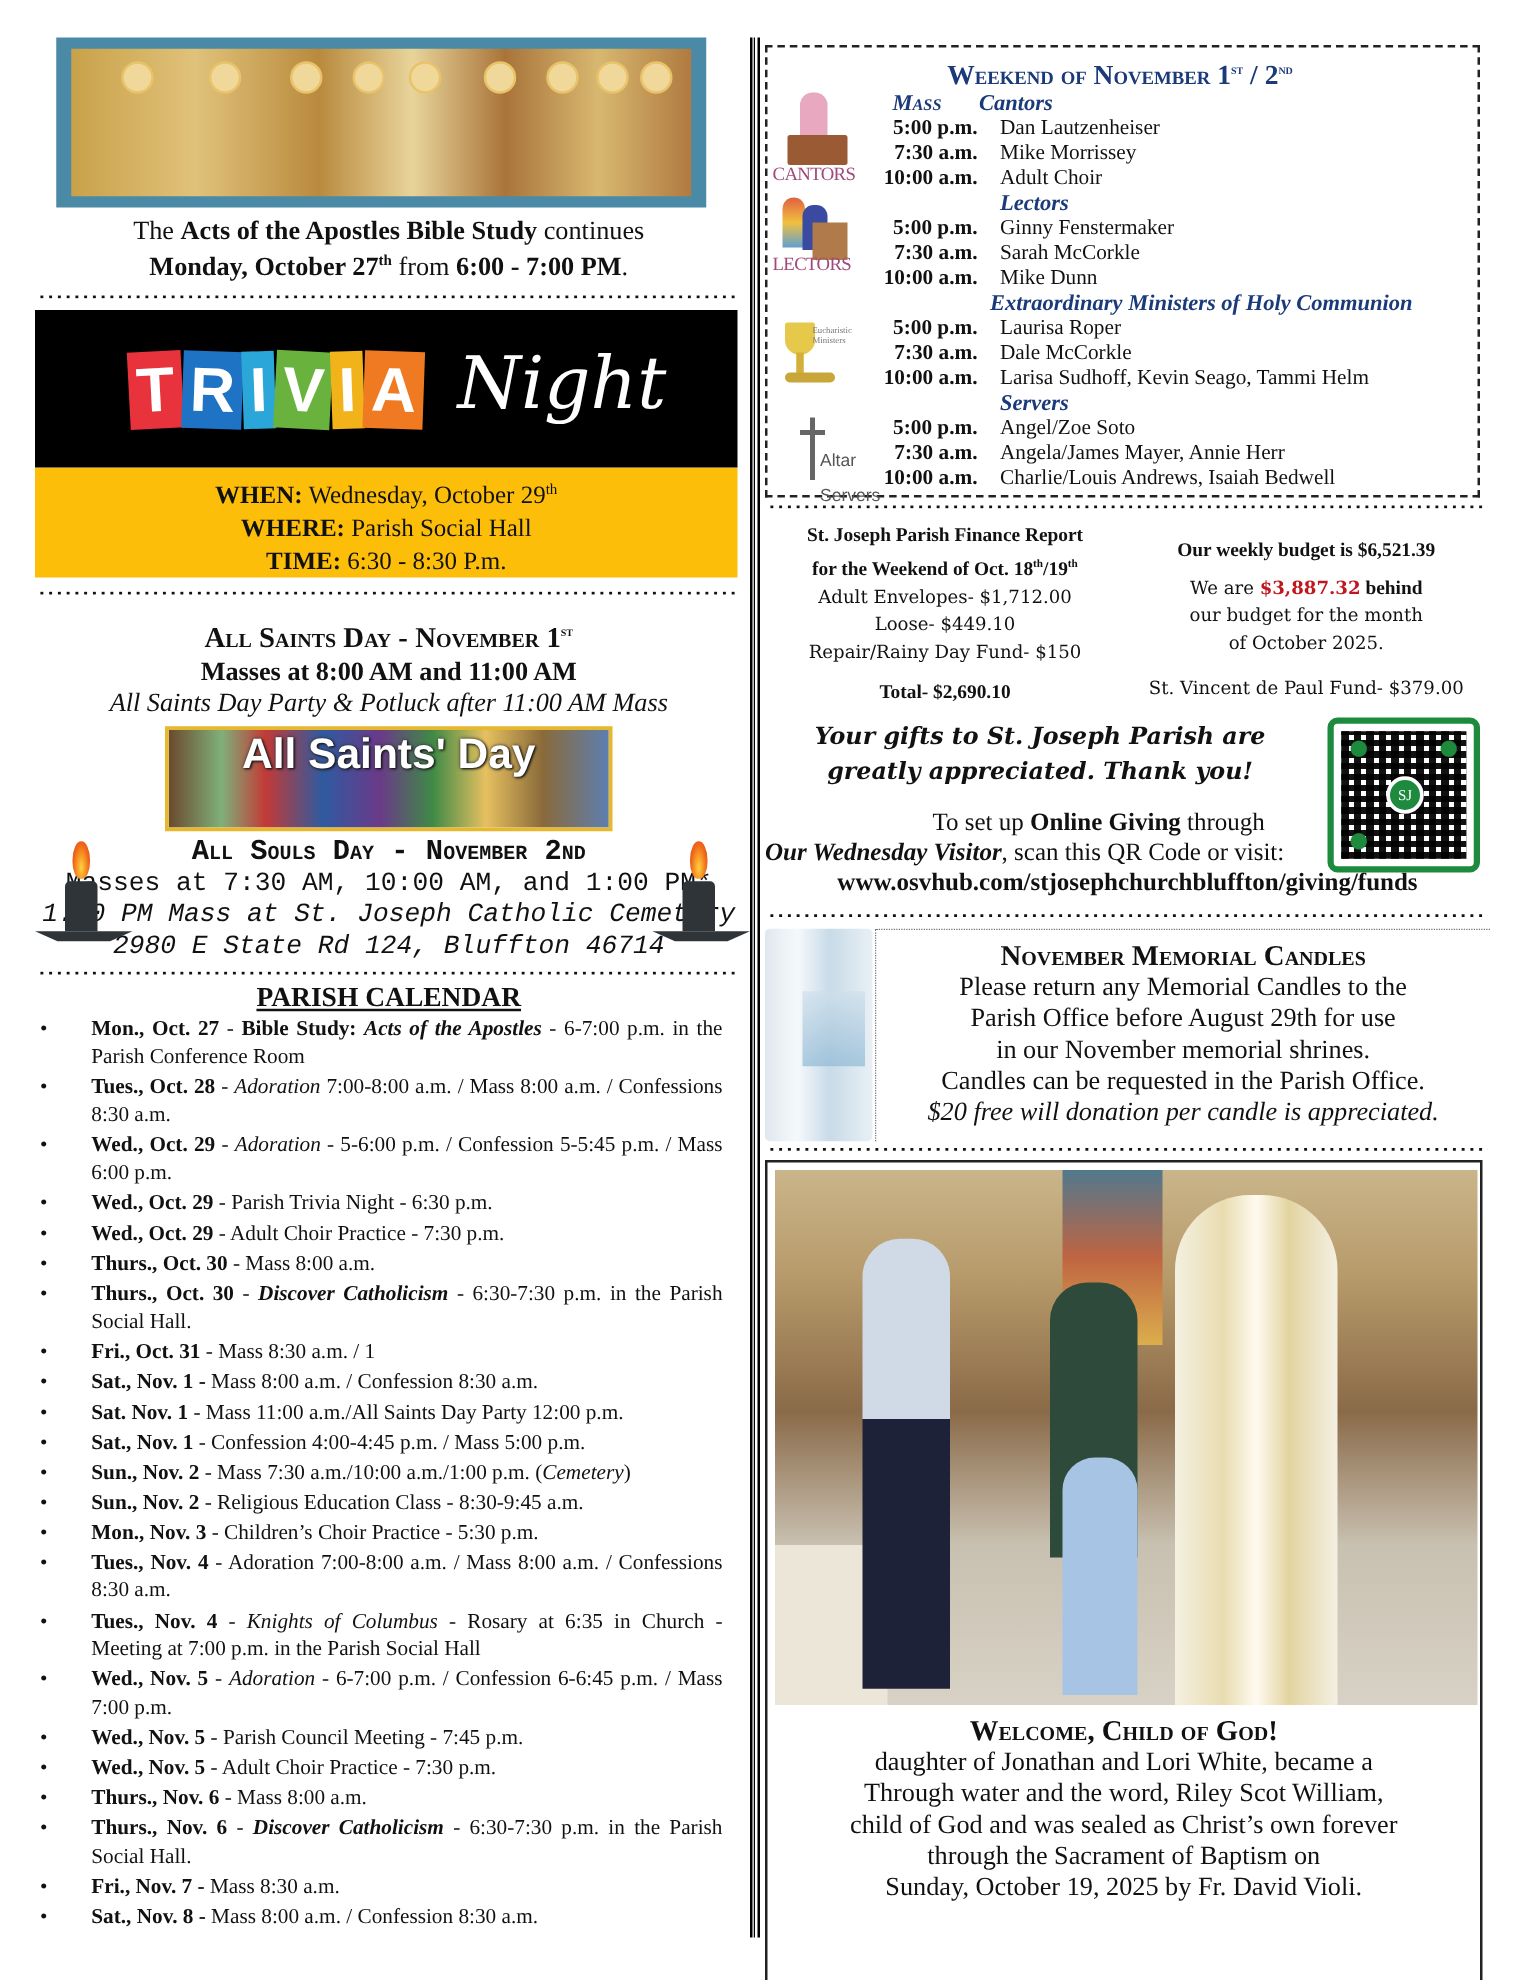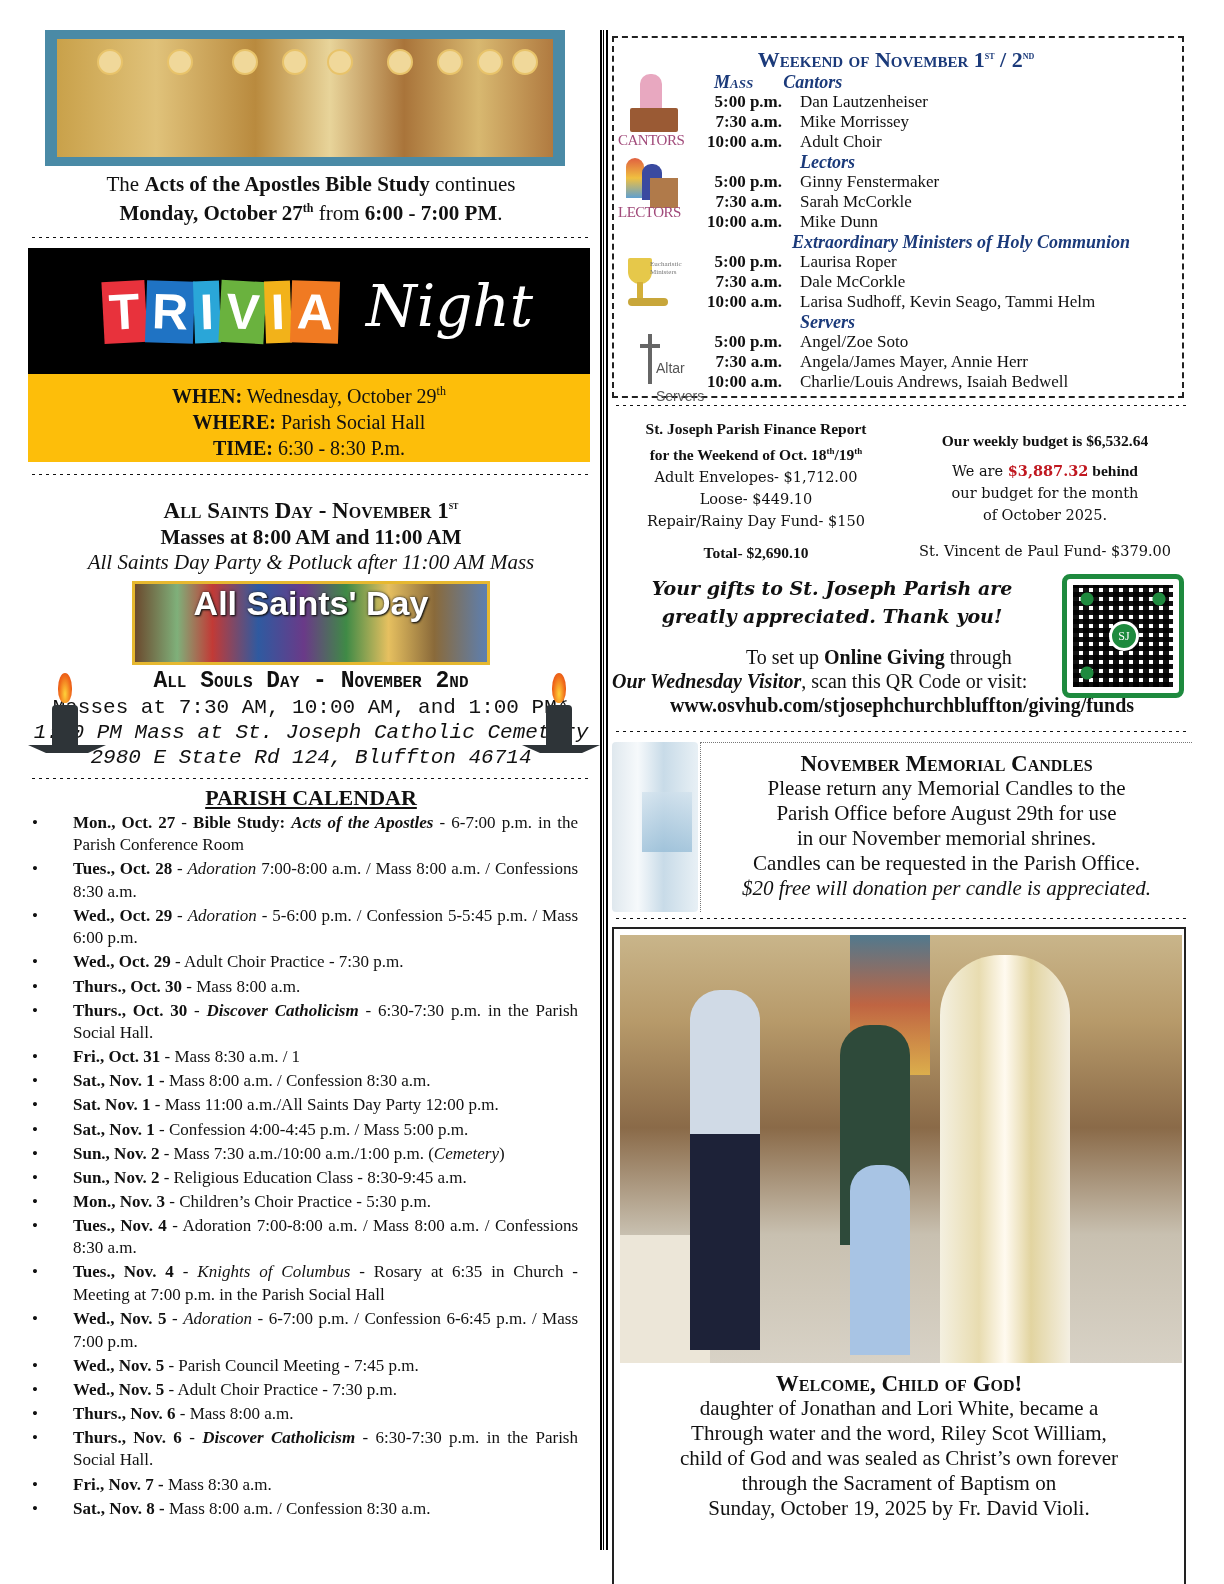--- a/index.html
+++ b/index.html
@@ -169,20 +169,21 @@
     <div style="font-style:italic;font-size:21px;line-height:25px">1:00 PM Mass at St. Joseph Catholic Cemetery</div>
     <div style="font-style:italic;font-size:21px;line-height:25px">2980 E State Rd 124, Bluffton 46714</div>
   </div>
   <div class="dots" style="margin-top:6px"></div>
 
   <div class="cal-title">PARISH CALENDAR</div>
   <ul class="cal-list" id="cal-list">
       <li><b>Mon., Oct. 27</b><span> - <b>Bible Study: <i>Acts of the Apostles</i></b> - 6-7:00 p.m. in the Parish Conference Room</span></li>
       <li><b>Tues., Oct. 28</b><span> - <i>Adoration</i> 7:00-8:00 a.m. / Mass 8:00 a.m. / Confessions 8:30 a.m.</span></li>
       <li><b>Wed., Oct. 29</b><span> - <i>Adoration</i> - 5-6:00 p.m. / Confession 5-5:45 p.m. / Mass 6:00 p.m.</span></li>
+      <li><b>Wed., Oct. 29</b><span> - Parish Trivia Night - 6:30 p.m.</span></li>
       <li><b>Wed., Oct. 29</b><span> - Adult Choir Practice - 7:30 p.m.</span></li>
       <li><b>Thurs., Oct. 30</b><span> -  Mass 8:00 a.m.</span></li>
       <li><b>Thurs., Oct. 30</b><span> - <b><i>Discover Catholicism</i></b> - 6:30-7:30 p.m. in the Parish Social Hall.</span></li>
       <li><b>Fri., Oct. 31</b><span> - Mass 8:30 a.m. / 1</span></li>
       <li><b>Sat., Nov. 1 -</b><span> Mass 8:00 a.m. / Confession 8:30 a.m.</span></li>
       <li><b>Sat. Nov. 1</b><span> - Mass 11:00 a.m./All Saints Day Party 12:00 p.m.</span></li>
       <li><b>Sat., Nov. 1</b><span> - Confession 4:00-4:45 p.m. / Mass 5:00 p.m.</span></li>
       <li><b>Sun., Nov. 2</b><span> - Mass 7:30 a.m./10:00 a.m./1:00 p.m. (<i>Cemetery</i>)</span></li>
       <li><b>Sun., Nov. 2</b><span> - Religious Education Class - 8:30-9:45 a.m.</span></li>
       <li><b>Mon., Nov. 3</b><span> - Children’s Choir Practice - 5:30 p.m.</span></li>
@@ -300,21 +301,21 @@
   <div class="fin">
     <div class="fin-left">
       <div><b>St. Joseph Parish Finance Report</b></div>
       <div><b><span>for the Weekend of Oct. 18</span><sup style="font-size:9px">th</sup><span>/19</span><sup style="font-size:9px">th</sup></b></div>
       <div>Adult Envelopes- $1,712.00</div>
       <div>Loose- $449.10</div>
       <div>Repair/Rainy Day Fund- $150</div>
       <div style="margin-top:10px"><b>Total- $2,690.10</b></div>
     </div>
     <div class="fin-right">
-      <div style="margin-top:12px"><b>Our weekly budget is $6,532.64</b></div>
+      <div style="margin-top:12px"><b>Our weekly budget is $6,521.39</b></div>
       <div style="margin-top:8px"><span>We are </span><span class="red">$3,887.32</span><b> behind</b></div>
       <div>our budget for the month</div>
       <div>of October 2025.</div>
       <div style="margin-top:14px">St. Vincent de Paul Fund- $379.00</div>
     </div>
   </div>
 
   <div class="gifts">
     <div>Your gifts to St. Joseph Parish are</div>
     <div>greatly appreciated. Thank you!</div>

